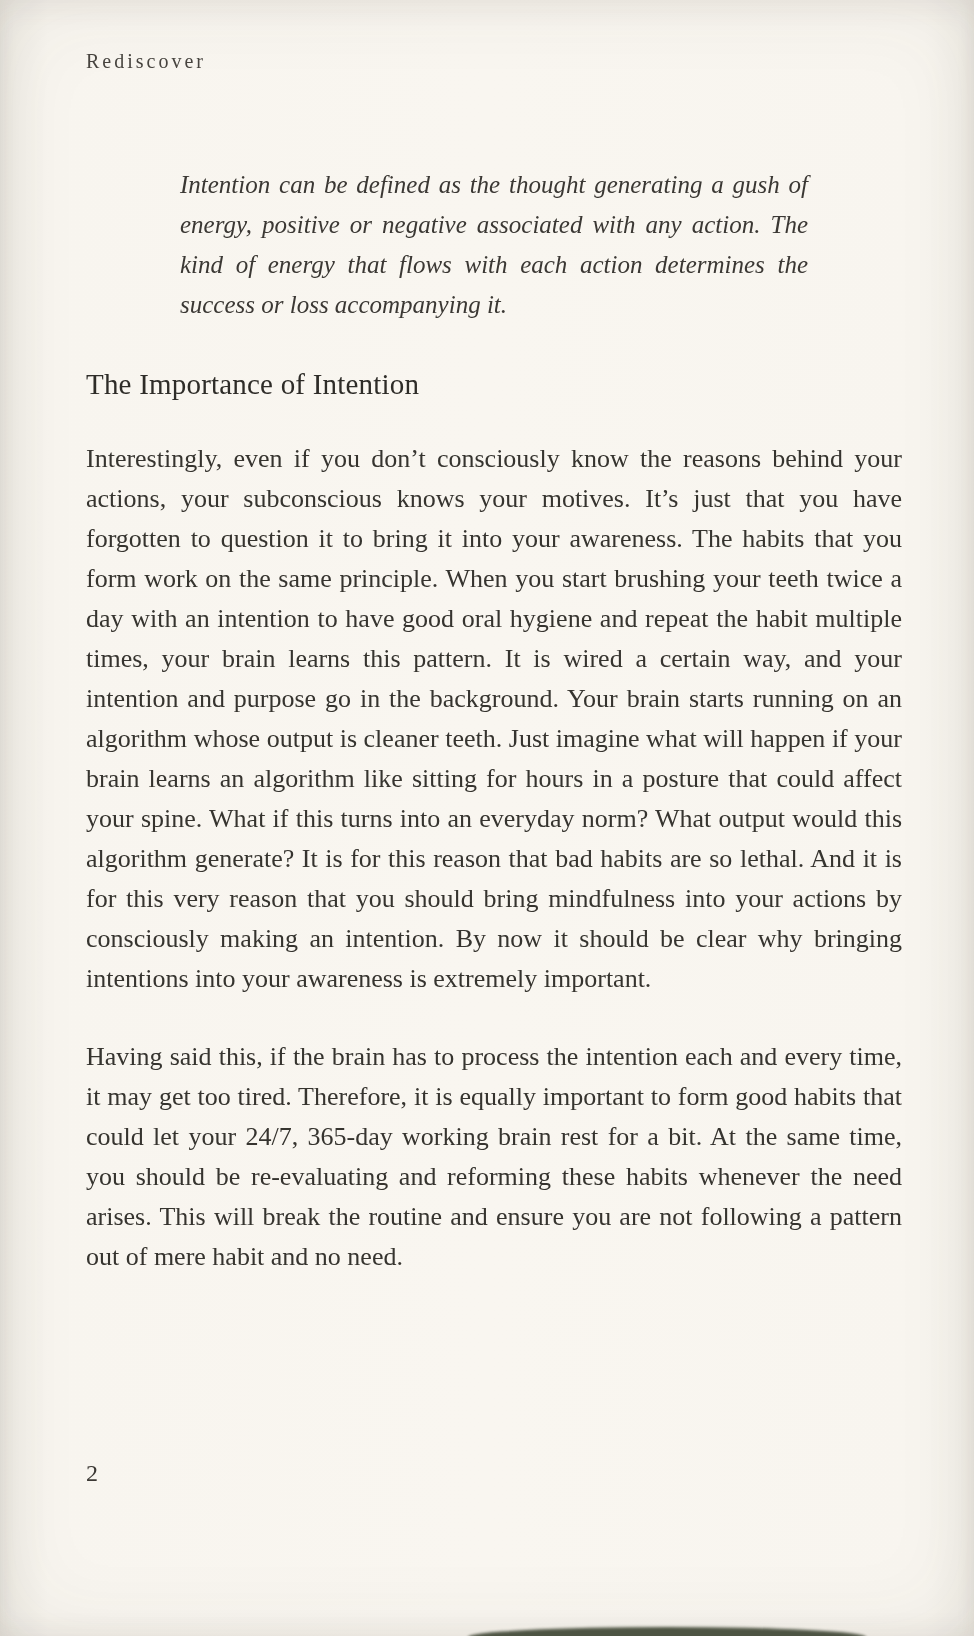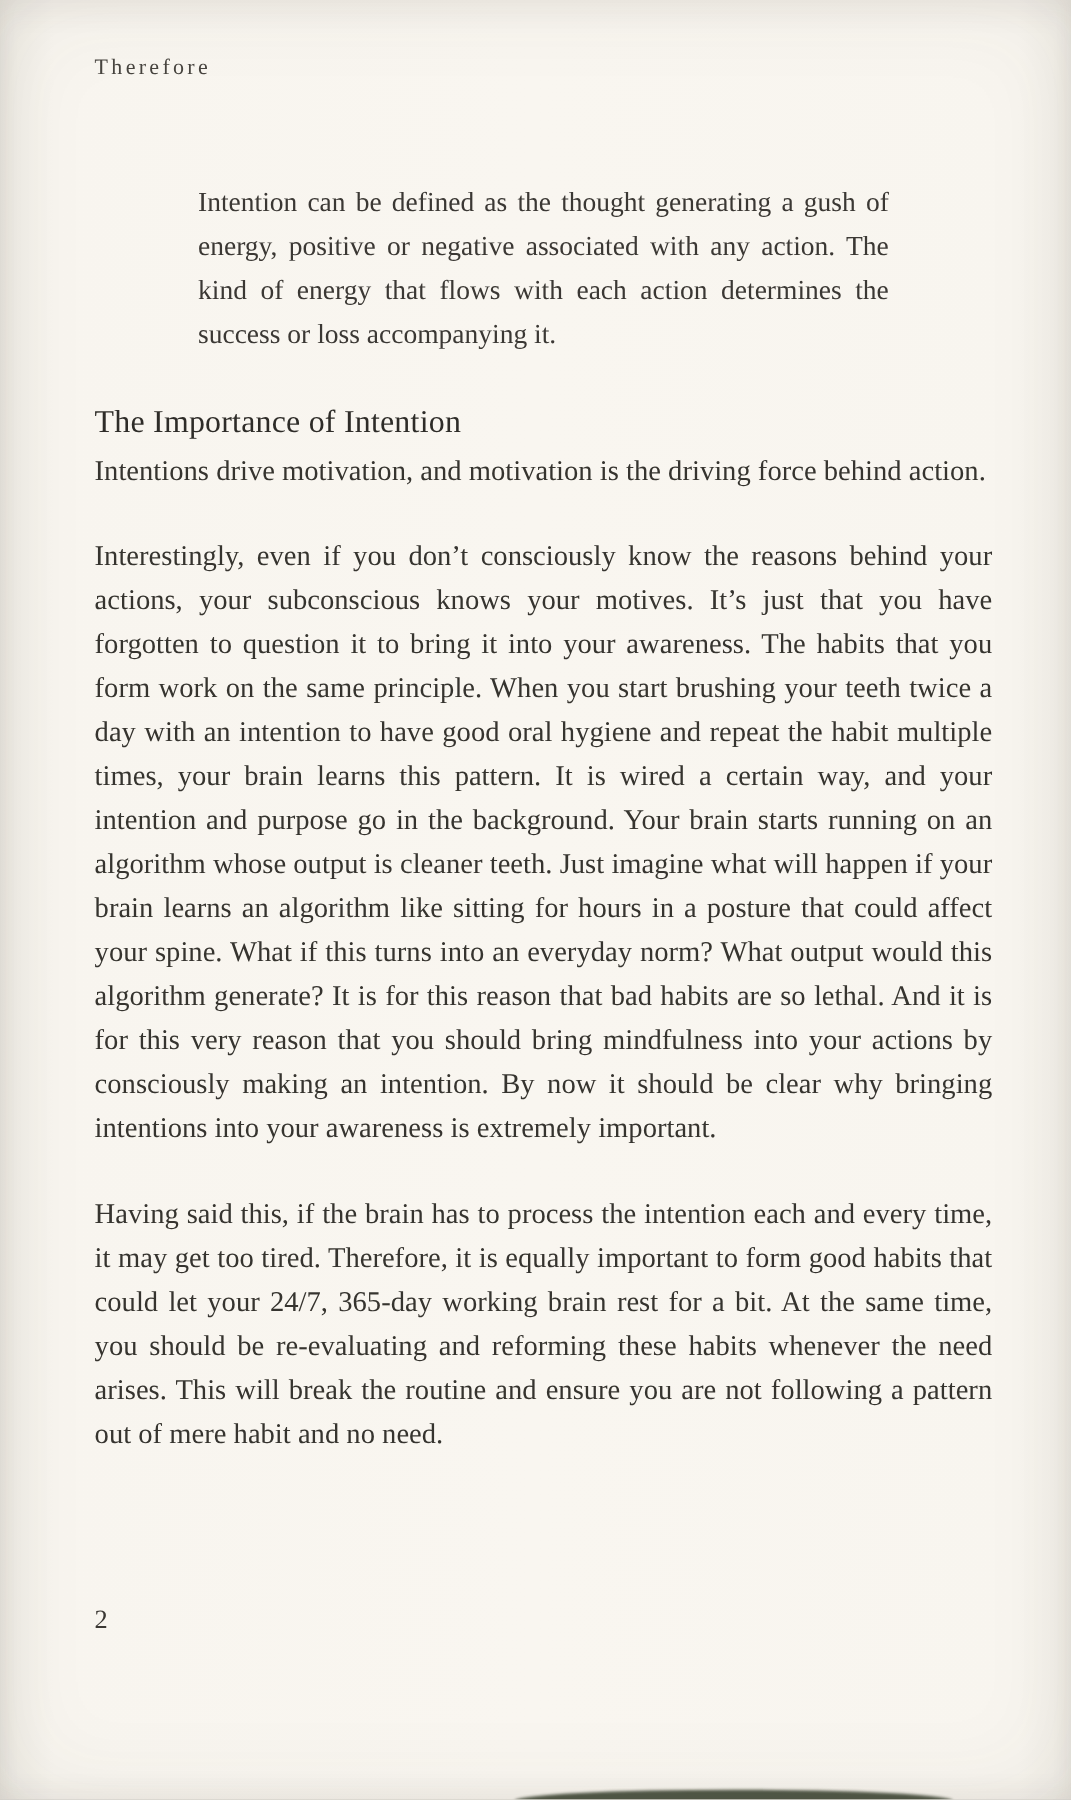--- a/index.html
+++ b/index.html
@@ -31,20 +31,21 @@
   }
   .content {
     position: absolute;
     top: 0;
     left: 86px;
     width: 816px;
   }
   .epigraph {
     margin: 165px 0 0 0;
     padding: 0 94px 0 94px;
+    font-style: italic;
     font-size: 25px;
     line-height: 40px;
     text-align: justify;
     color: #3b3834;
   }
   .heading {
     margin: 42px 0 0 0;
     font-size: 29px;
     line-height: 34px;
     font-weight: 400;
@@ -78,29 +79,28 @@
     border-radius: 60% 60% 0 0 / 95% 95% 0 0;
     filter: blur(1.5px);
     opacity: 0.88;
   }
 </style>
 </head>
 <body>
 
 <div class="page">
 
-  <span class="running-header">Therefore</span>
+  <span class="running-header">Rediscover</span>
 
   <div class="content">
 
     <blockquote class="epigraph">Intention can be defined as the thought generating a gush of energy, positive or negative associated with any action. The kind of energy that flows with each action determines the success or loss accompanying it.</blockquote>
 
     <h1 class="heading">The Importance of Intention</h1>
 
-    <p class="body-para first">Intentions drive motivation, and motivation is the driving force behind action.</p>
 
     <p class="body-para">Interestingly, even if you don’t consciously know the reasons behind your actions, your subconscious knows your motives. It’s just that you have forgotten to question it to bring it into your awareness. The habits that you form work on the same principle. When you start brushing your teeth twice a day with an intention to have good oral hygiene and repeat the habit multiple times, your brain learns this pattern. It is wired a certain way, and your intention and purpose go in the background. Your brain starts running on an algorithm whose output is cleaner teeth. Just imagine what will happen if your brain learns an algorithm like sitting for hours in a posture that could affect your spine. What if this turns into an everyday norm? What output would this algorithm generate? It is for this reason that bad habits are so lethal. And it is for this very reason that you should bring mindfulness into your actions by consciously making an intention. By now it should be clear why bringing intentions into your awareness is extremely important.</p>
 
     <p class="body-para">Having said this, if the brain has to process the intention each and every time, it may get too tired. Therefore, it is equally important to form good habits that could let your 24/7, 365-day working brain rest for a bit. At the same time, you should be re-evaluating and reforming these habits whenever the need arises. This will break the routine and ensure you are not following a pattern out of mere habit and no need.</p>
 
   </div>
 
   <span class="page-number">2</span>
 
   <div class="scan-artifact"></div>

